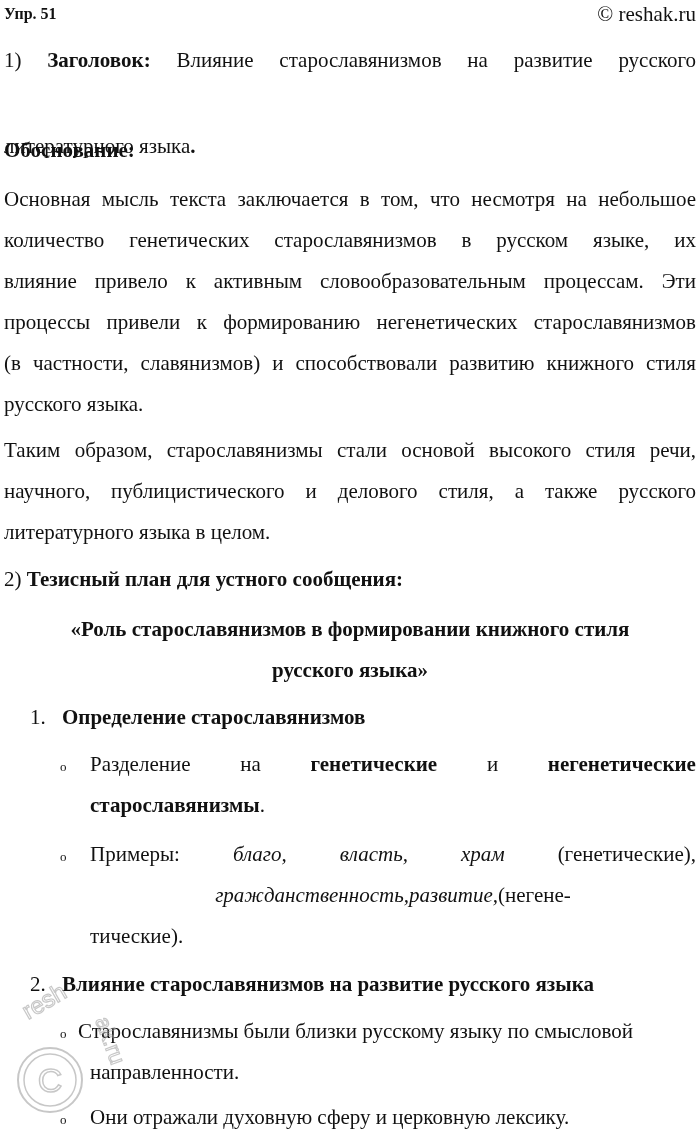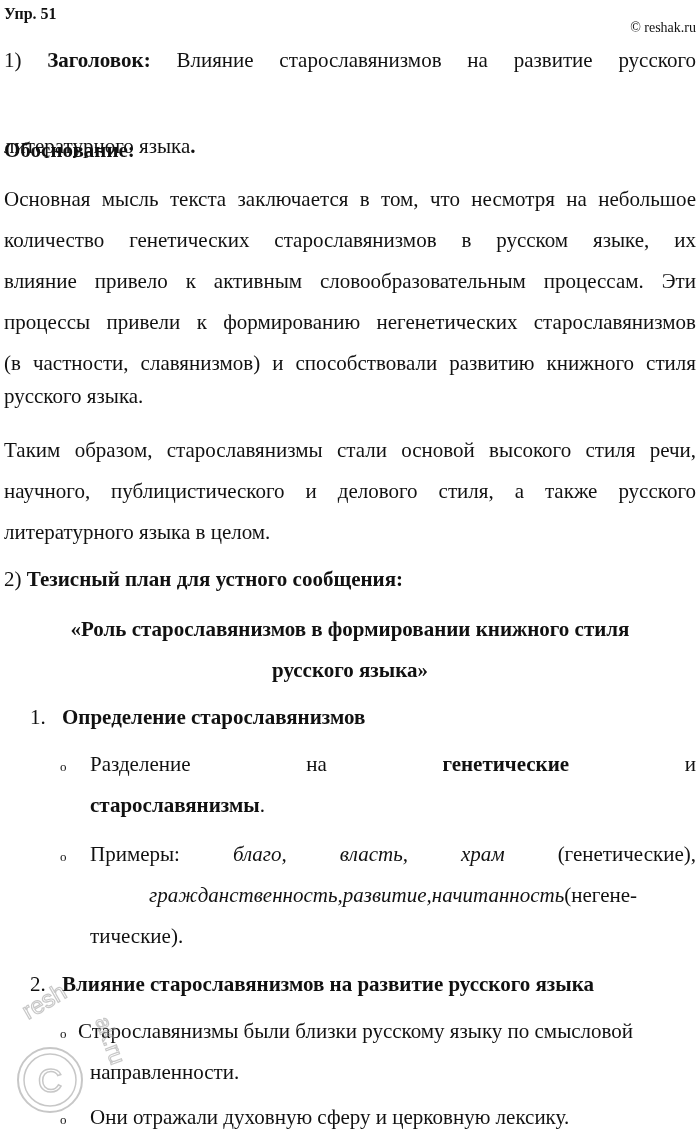--- a/index.html
+++ b/index.html
@@ -6,21 +6,21 @@
     body {
       width: 700px; height: 1132px; position: relative; overflow: hidden;
       font-family: "Liberation Serif", serif; color: #111111; font-size: 21px;
     }
     .line { position: absolute; left: 4px; right: 4px; white-space: nowrap; line-height: 24px; }
     .just { text-align: justify; text-align-last: justify; }
     .center { text-align: center; }
     b, .b { font-weight: bold; }
     i, .i { font-style: italic; }
     .hdr-left { position: absolute; left: 4px; top: 2px; font-weight: bold; font-size: 16px; line-height: 24px; }
-    .hdr-right { position: absolute; right: 4px; top: 16px; font-size: 14px; line-height: 24px; }
+    .hdr-right { position: absolute; right: 4px; top: 2px; font-size: 21px; line-height: 24px; }
     .bullet { position: absolute; left: 60px; font-size: 13px; line-height: 24px; }
     .num { position: absolute; left: 30px; line-height: 24px; }
     .watermark {
       position: absolute; left: 10px; top: 980px; width: 130px; height: 140px;
       pointer-events: none; opacity: 0.55;
     }
   </style>
 </head>
 <body>
 
@@ -38,21 +38,21 @@
     <span>литературного языка</span><b>.</b>
   </div>
 
   <div class="line b" style="top:138px;">Обоснование:</div>
 
   <div class="line just" style="top:187px;">Основная мысль текста заключается в том, что несмотря на небольшое</div>
   <div class="line just" style="top:228px;">количество генетических старославянизмов в русском языке, их</div>
   <div class="line just" style="top:269px;">влияние привело к активным словообразовательным процессам. Эти</div>
   <div class="line just" style="top:310px;">процессы привели к формированию негенетических старославянизмов</div>
   <div class="line just" style="top:351px;">(в частности, славянизмов) и способствовали развитию книжного стиля</div>
-  <div class="line" style="top:384px;">русского языка.</div>
+  <div class="line" style="top:392px;">русского языка.</div>
 
   <div class="line just" style="top:438px;">Таким образом, старославянизмы стали основой высокого стиля речи,</div>
   <div class="line just" style="top:479px;">научного, публицистического и делового стиля, а также русского</div>
   <div class="line" style="top:520px;">литературного языка в целом.</div>
 
   <div class="line" style="top:567px;">
     <span>2)</span>
     <b>Тезисный план для устного сообщения:</b>
   </div>
 
@@ -61,37 +61,37 @@
 
   <span class="num" style="top:705px;">1.</span>
   <div class="line b" style="top:705px; left:62px;">Определение старославянизмов</div>
 
   <span class="bullet" style="top:755px;">o</span>
   <div class="line" style="top:752px; left:90px; display:flex; justify-content:space-between;">
     <span>Разделение</span>
     <span>на</span>
     <b>генетические</b>
     <span>и</span>
+    <b>негенетические</b>
   </div>
   <div class="line" style="top:793px; left:90px;">
     <b>старославянизмы</b><span>.</span>
   </div>
 
   <span class="bullet" style="top:845px;">o</span>
   <div class="line" style="top:842px; left:90px; display:flex; justify-content:space-between;">
     <span>Примеры:</span>
     <i>благо,</i>
     <i>власть,</i>
     <i>храм</i>
     <span>(генетические),</span>
   </div>
   <div class="line" style="top:883px; left:90px; display:flex; justify-content:center;">
     <i>гражданственность,</i>
     <i>развитие,</i>
-    <i>начитанность</i>
     <span>(негене-</span>
   </div>
   <div class="line" style="top:924px; left:90px;">тические).</div>
 
   <span class="num" style="top:972px;">2.</span>
   <div class="line b" style="top:972px; left:62px;">Влияние старославянизмов на развитие русского языка</div>
 
   <span class="bullet" style="top:1022px;">o</span>
   <div class="line" style="top:1019px; left:78px;">Старославянизмы были близки русскому языку по смысловой</div>
   <div class="line" style="top:1060px; left:90px;">направленности.</div>

